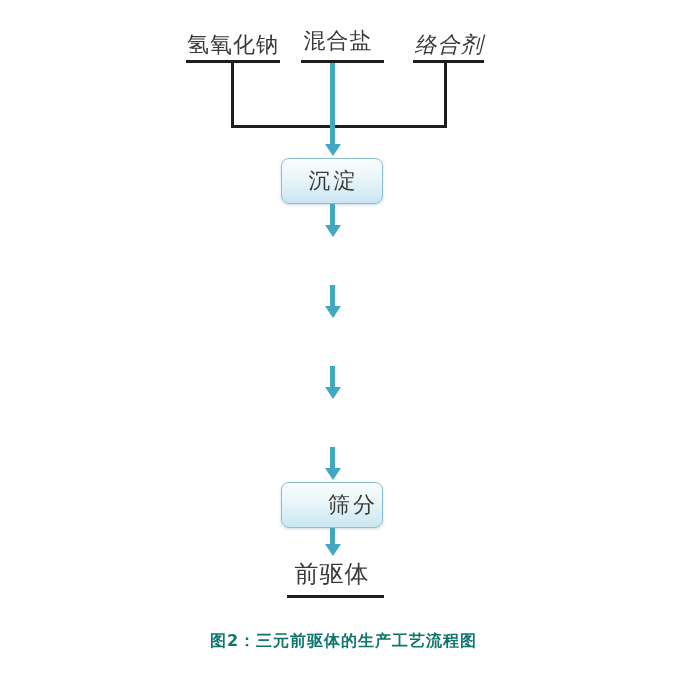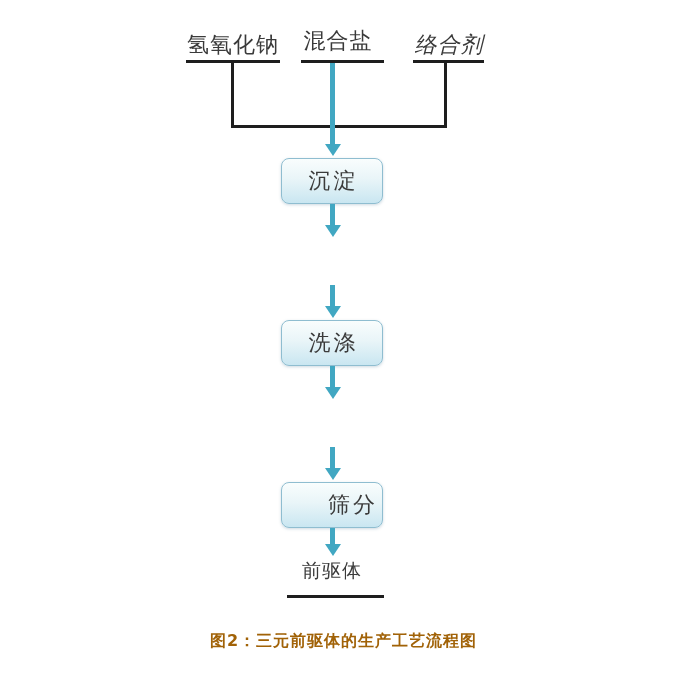--- a/index.html
+++ b/index.html
@@ -64,21 +64,21 @@
   .step-4 { top: 401px; }
   .step-5 { top: 482px; padding-left: 39px; }
   .caption{
     position: absolute;
     top: 631px;
     left: 0;
     width: 687px;
     text-align: center;
     font-size: 16px;
     font-weight: bold;
-    color: #a16207;
+    color: #0f766e;
     letter-spacing: 1px;
   }
 </style>
 </head>
 <body>
 
 <div class="page" style="--teal: #41a7c2; --ink: #1e1e1e; --label: #3a3a3a;">
 
   <div class="lbl" style="left:185px; top:30px; width:96px;">氢氧化钠</div>
   <div class="lbl" style="left:290px; top:26px; width:96px;">混合盐</div>
@@ -94,30 +94,27 @@
 
   <div class="arrow" style="left:330px; top:63px; height:81px;"></div>
 
   <div class="step step-1">
     <span>沉淀</span>
   </div>
   <div class="arrow" style="left:330px; top:204px; height:21px;"></div>
 
   <div class="arrow" style="left:330px; top:285px; height:21px;"></div>
 
-  <div class="step step-3">
-    <span>洗涤</span>
-  </div>
   <div class="arrow" style="left:330px; top:366px; height:21px;"></div>
 
   <div class="arrow" style="left:330px; top:447px; height:21px;"></div>
 
   <div class="step step-5">
     <span>筛分</span>
   </div>
   <div class="arrow" style="left:330px; top:528px; height:16px;"></div>
 
-  <div class="lbl" style="left:281px; top:558px; width:102px; font-size:19px;">前驱体</div>
+  <div class="lbl" style="left:281px; top:558px; width:102px; font-size:24px;">前驱体</div>
   <div class="bar" style="left:287px; top:595px; width:97px;"></div>
 
   <div class="caption">图2：三元前驱体的生产工艺流程图</div>
 
 </div>
 
 </body></html>

